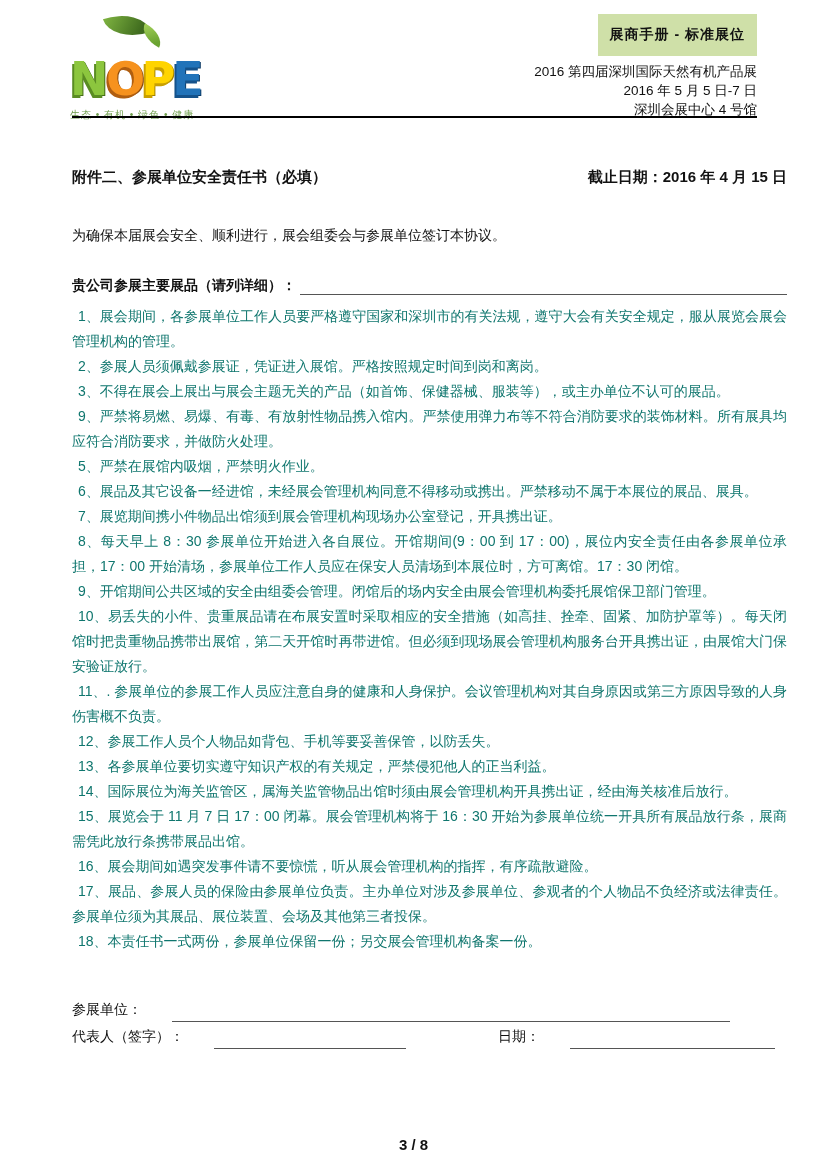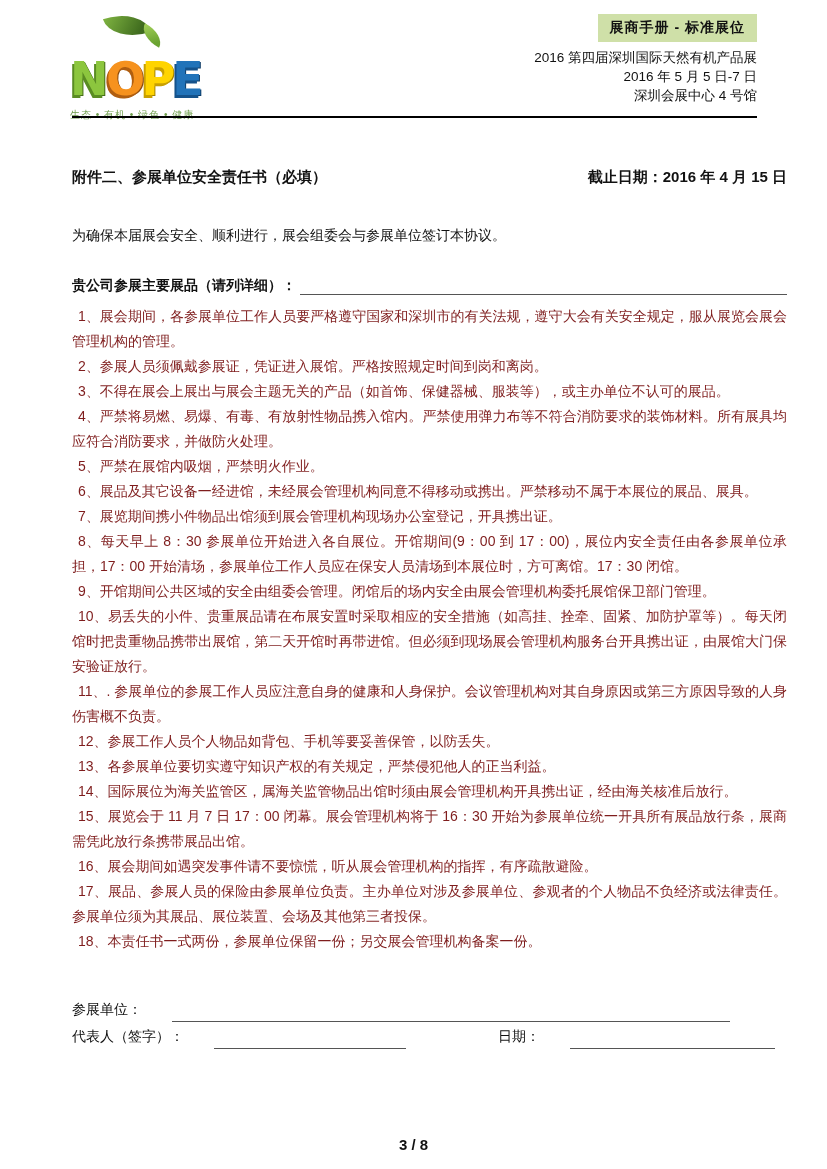--- a/index.html
+++ b/index.html
@@ -53,21 +53,21 @@
     font-size: 10px;
     letter-spacing: 1px;
     color: #6f9e4c;
     white-space: nowrap;
   }
 
   .header-right { position: absolute; right: 70px; top: 14px; text-align: right; }
   .badge {
     display: inline-block;
     background: #cfe0a8;
-    padding: 5px 12px;
+    padding: 12px 12px;
     font-size: 14px;
     font-weight: bold;
     color: #111111;
     letter-spacing: 1px;
   }
   .event-lines { margin-top: 6px; font-size: 13.5px; line-height: 19px; color: #111111; }
 
   .header-rule {
     position: absolute;
     left: 72px; right: 70px; top: 116px;
@@ -92,21 +92,21 @@
   .products-label { font-size: 14px; font-weight: bold; white-space: nowrap; }
   .fill-line { border-bottom: 1px solid #555; height: 18px; }
   .products-line { flex: 1 1 auto; margin-left: 4px; }
 
   .items { margin-top: 9px; }
   .items p {
     font-size: 14px;
     line-height: 25px;
     text-align: justify;
     text-indent: 6px;
-    color: #7f1d1d;
+    color: #0f766e;
   }
 
   
   .signature { margin-top: 42px; font-size: 14px; }
   .sig-row { display: flex; align-items: flex-end; line-height: 26px; gap: 24px; }
   .sig-row + .sig-row { margin-top: 1px; }
   .sig-label { white-space: nowrap; }
   .line-exhibitor { flex: 1 1 auto; margin-right: 57px; margin-left: 6px; }
   .line-representative { width: 192px; margin-left: 6px; }
   .date-label { margin-left: 68px; }
@@ -162,21 +162,21 @@
 
     <div class="products-row">
       <span class="products-label">贵公司参展主要展品（请列详细）：</span>
       <span class="fill-line products-line"></span>
     </div>
 
     <div class="items">
       <p>1、展会期间，各参展单位工作人员要严格遵守国家和深圳市的有关法规，遵守大会有关安全规定，服从展览会展会管理机构的管理。</p>
       <p>2、参展人员须佩戴参展证，凭证进入展馆。严格按照规定时间到岗和离岗。</p>
       <p>3、不得在展会上展出与展会主题无关的产品（如首饰、保健器械、服装等），或主办单位不认可的展品。</p>
-      <p>4、严禁将易燃、易爆、有毒、有放射性物品携入馆内。严禁使用弹力布等不符合消防要求的装饰材料。所有展具均应符合消防要求，并做防火处理。</p>
+      <p>9、严禁将易燃、易爆、有毒、有放射性物品携入馆内。严禁使用弹力布等不符合消防要求的装饰材料。所有展具均应符合消防要求，并做防火处理。</p>
       <p>5、严禁在展馆内吸烟，严禁明火作业。</p>
       <p>6、展品及其它设备一经进馆，未经展会管理机构同意不得移动或携出。严禁移动不属于本展位的展品、展具。</p>
       <p>7、展览期间携小件物品出馆须到展会管理机构现场办公室登记，开具携出证。</p>
       <p>8、每天早上 8：30 参展单位开始进入各自展位。开馆期间(9：00 到 17：00)，展位内安全责任由各参展单位承担，17：00 开始清场，参展单位工作人员应在保安人员清场到本展位时，方可离馆。17：30 闭馆。</p>
       <p>9、开馆期间公共区域的安全由组委会管理。闭馆后的场内安全由展会管理机构委托展馆保卫部门管理。</p>
       <p>10、易丢失的小件、贵重展品请在布展安置时采取相应的安全措施（如高挂、拴牵、固紧、加防护罩等）。每天闭馆时把贵重物品携带出展馆，第二天开馆时再带进馆。但必须到现场展会管理机构服务台开具携出证，由展馆大门保安验证放行。</p>
       <p>11、. 参展单位的参展工作人员应注意自身的健康和人身保护。会议管理机构对其自身原因或第三方原因导致的人身伤害概不负责。</p>
       <p>12、参展工作人员个人物品如背包、手机等要妥善保管，以防丢失。</p>
       <p>13、各参展单位要切实遵守知识产权的有关规定，严禁侵犯他人的正当利益。</p>
       <p>14、国际展位为海关监管区，属海关监管物品出馆时须由展会管理机构开具携出证，经由海关核准后放行。</p>

